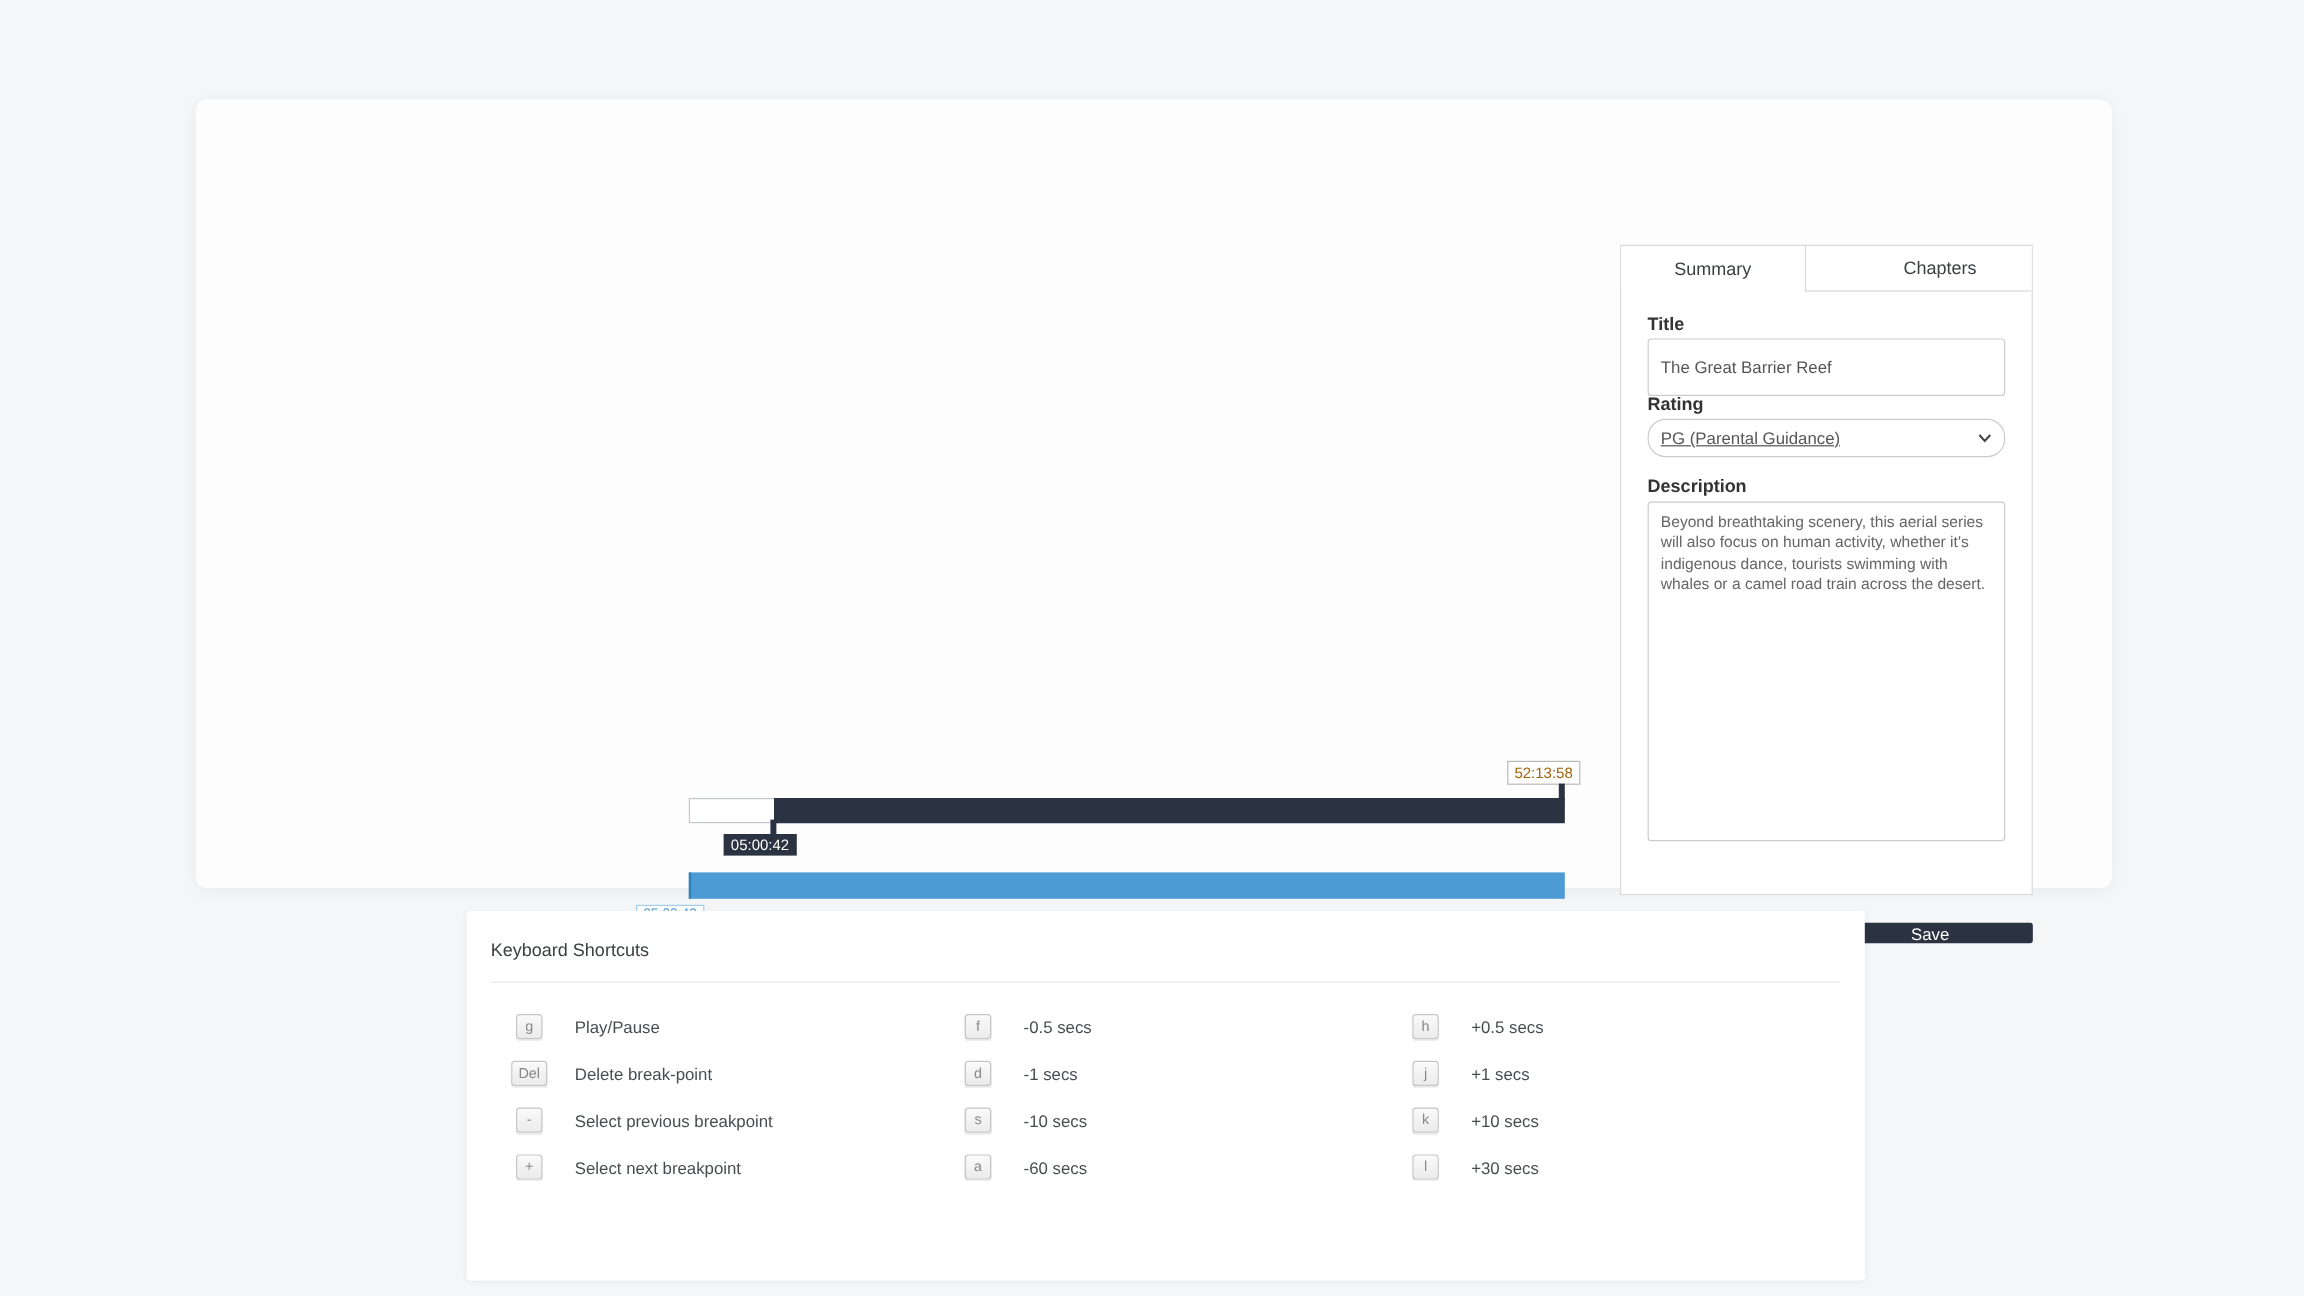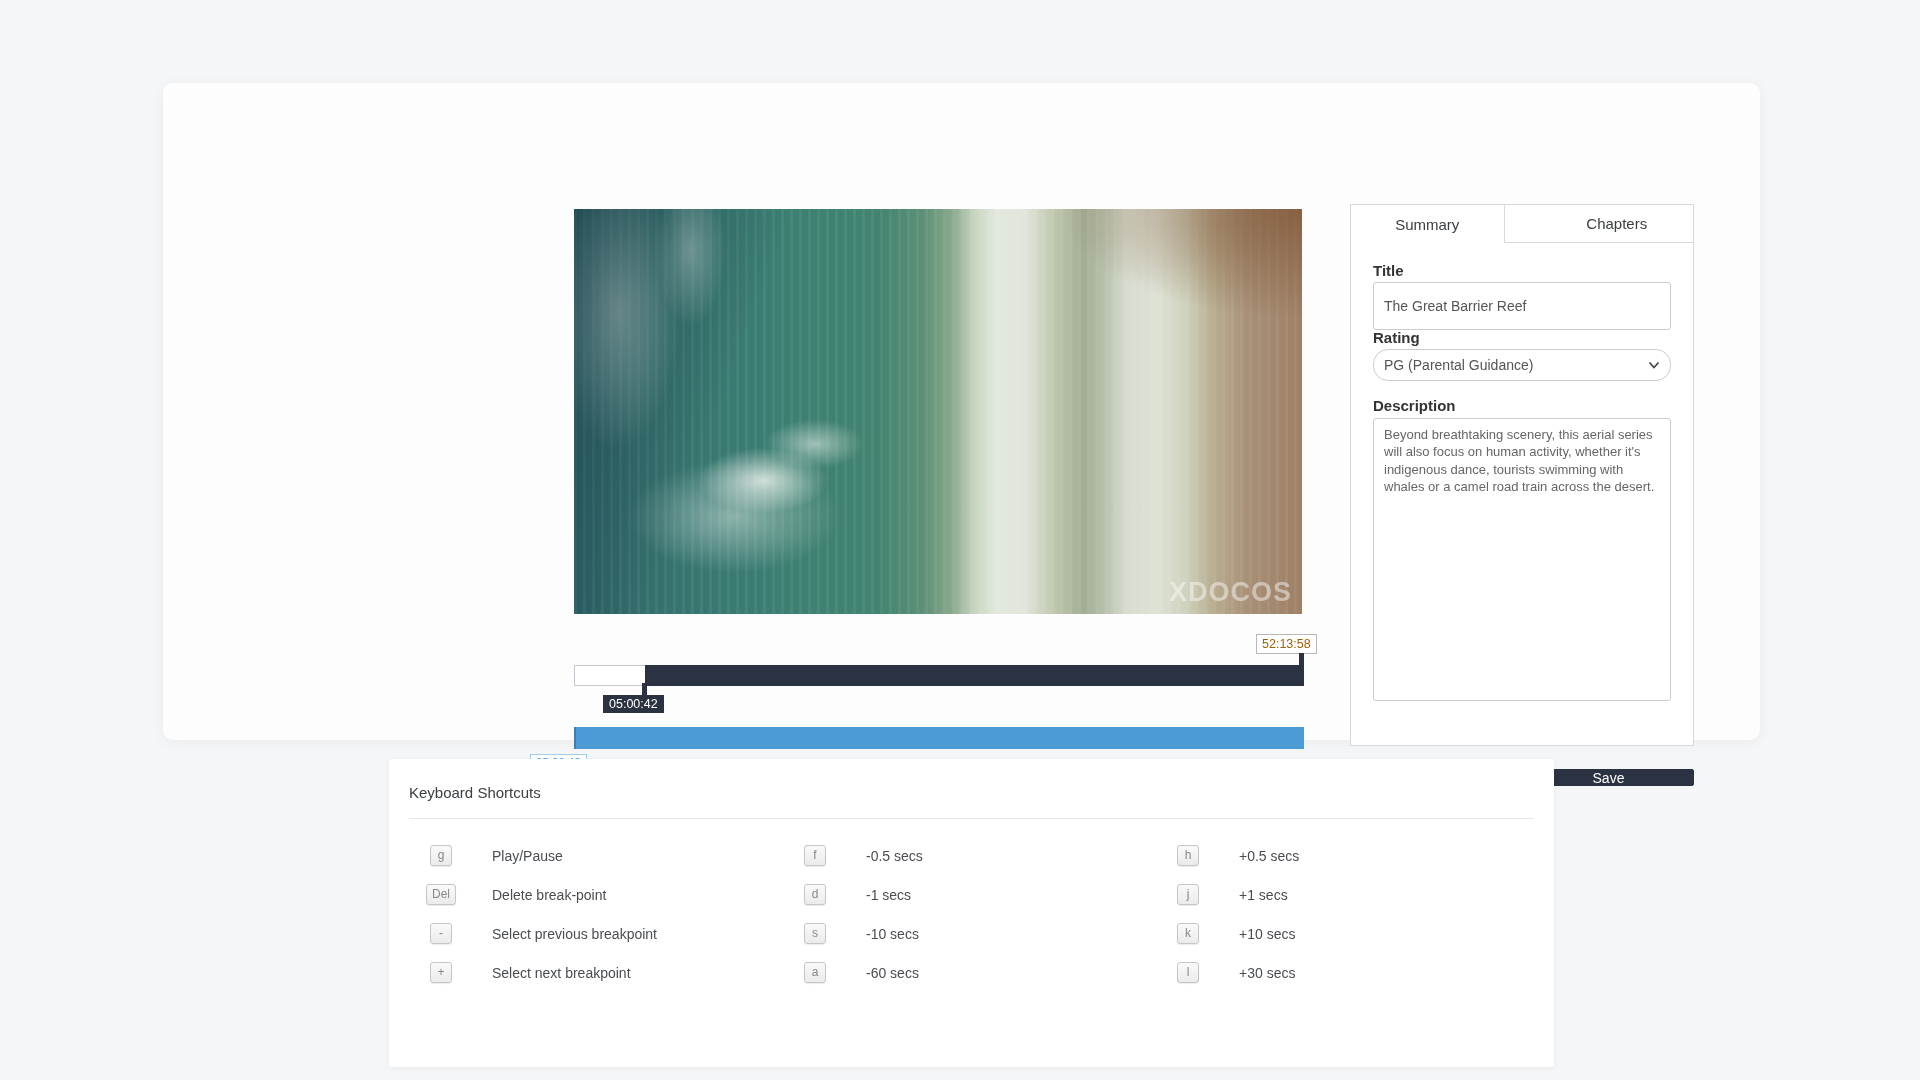--- a/index.html
+++ b/index.html
@@ -113,21 +113,21 @@
   .f-label { position:absolute; left:22px; font-size:15px; font-weight:bold; color:#333; }
   .f-input {
     position:absolute; left:22px; width:298px; height:48px;
     border:1px solid #ccc; border-radius:3px; padding:0 10px;
     font-size:14px; color:#555; font-family:inherit; background:#fff;
   }
   .f-select {
     position:absolute; left:22px; width:298px; height:32px;
     border:1px solid #ccc; border-radius:15px; padding:0 10px;
     display:flex; align-items:center; justify-content:space-between;
-    font-size:14px; color:#555; background:#fff; cursor:pointer;
+    font-size:14px; color:#555; background:#fff; cursor:pointer;text-decoration:underline;
   }
   .f-textarea {
     position:absolute; left:22px; top:213px; width:298px; height:283px;
     border:1px solid #ccc; border-radius:3px; padding:7px 10px;
     font-size:13px; color:#666; line-height:1.33; font-family:inherit;
     resize:none; background:#fff;
   }
 
   .btn-cancel {
     position:absolute; left:1187px; top:686px; width:168px; height:31px;
@@ -147,30 +147,27 @@
   .ks-row { height:39px; display:flex; align-items:center; }
   .ks-keywrap { width:70px; display:flex; justify-content:center; }
   .ks-key {
     display:inline-block; min-width:22px; height:21px; line-height:19px;
     padding:0 5px; text-align:center;
     background:linear-gradient(#fafafa,#ebebeb);
     border:1px solid #c6c6c6; border-radius:3px;
     box-shadow:0 1px 1px rgba(0,0,0,0.08);
     font-size:12px; color:#888;
   }
-  .ks-action { margin-left:16px; font-size:14px; color:#494d52; }
+  .ks-action { margin-left:3px; font-size:14px; color:#494d52; }
 </style>
 </head>
 <body>
 
 <div class="card top-card">
 
-  <div class="video">
-    <div class="watermark">XDOCOS</div>
-  </div>
 
   <div class="tl-track">
     <div class="tl-fill"></div>
   </div>
   <div class="tl-end-tooltip">52:13:58</div>
   <div class="tl-end-handle"></div>
   <div class="tl-break-handle"></div>
   <div class="tl-break-tooltip">05:00:42</div>
   <div class="tl-progress"></div>
   <div class="tl-cursor-label">05:00:42</div>

